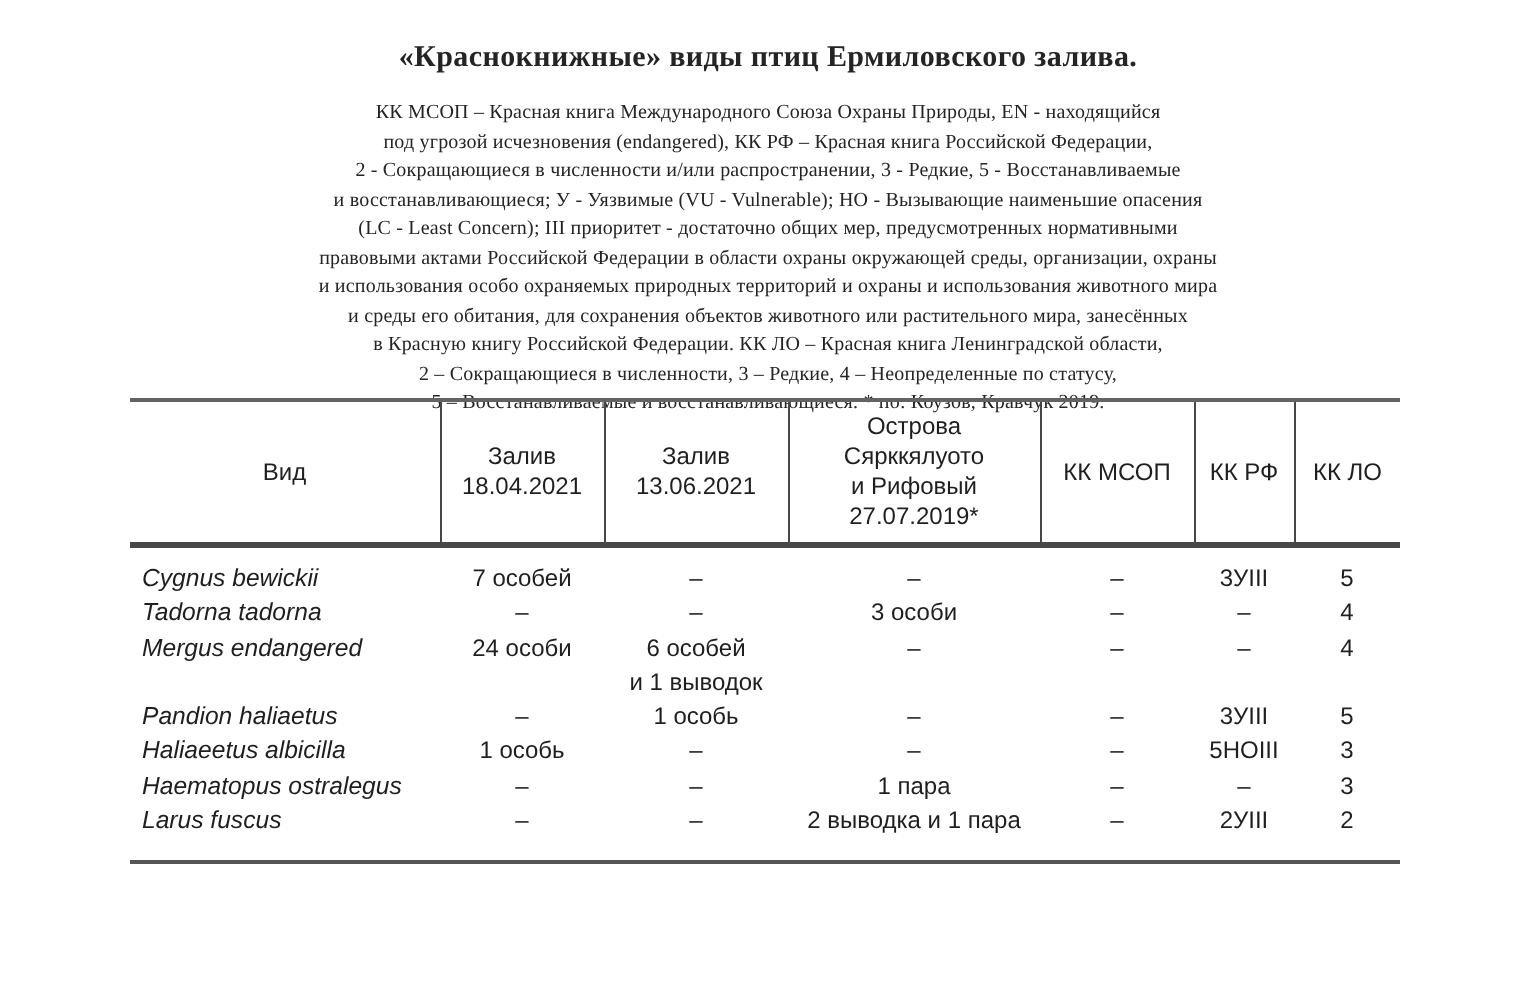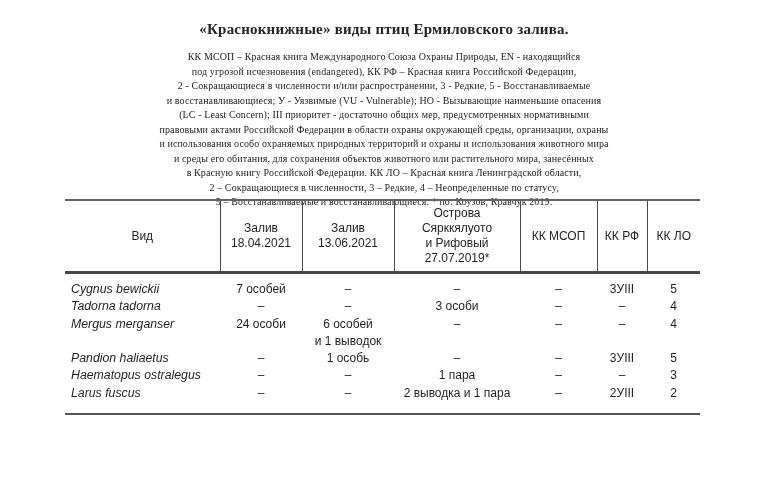--- a/index.html
+++ b/index.html
@@ -133,37 +133,46 @@
         <tr>
           <td class="species">Tadorna tadorna</td>
           <td>–</td>
           <td>–</td>
           <td>3 особи</td>
           <td>–</td>
           <td>–</td>
           <td>4</td>
         </tr>
         <tr>
-          <td class="species">Mergus merganser</td>
+          <td class="species">Mergus endangered</td>
           <td>24 особи</td>
           <td>6 особей
 и 1 выводок</td>
           <td>–</td>
           <td>–</td>
           <td>–</td>
           <td>4</td>
         </tr>
         <tr>
           <td class="species">Pandion haliaetus</td>
           <td>–</td>
           <td>1 особь</td>
           <td>–</td>
           <td>–</td>
           <td>3УIII</td>
           <td>5</td>
+        </tr>
+        <tr>
+          <td class="species">Haliaeetus albicilla</td>
+          <td>1 особь</td>
+          <td>–</td>
+          <td>–</td>
+          <td>–</td>
+          <td>5НОIII</td>
+          <td>3</td>
         </tr>
         <tr>
           <td class="species">Haematopus ostralegus</td>
           <td>–</td>
           <td>–</td>
           <td>1 пара</td>
           <td>–</td>
           <td>–</td>
           <td>3</td>
         </tr>

